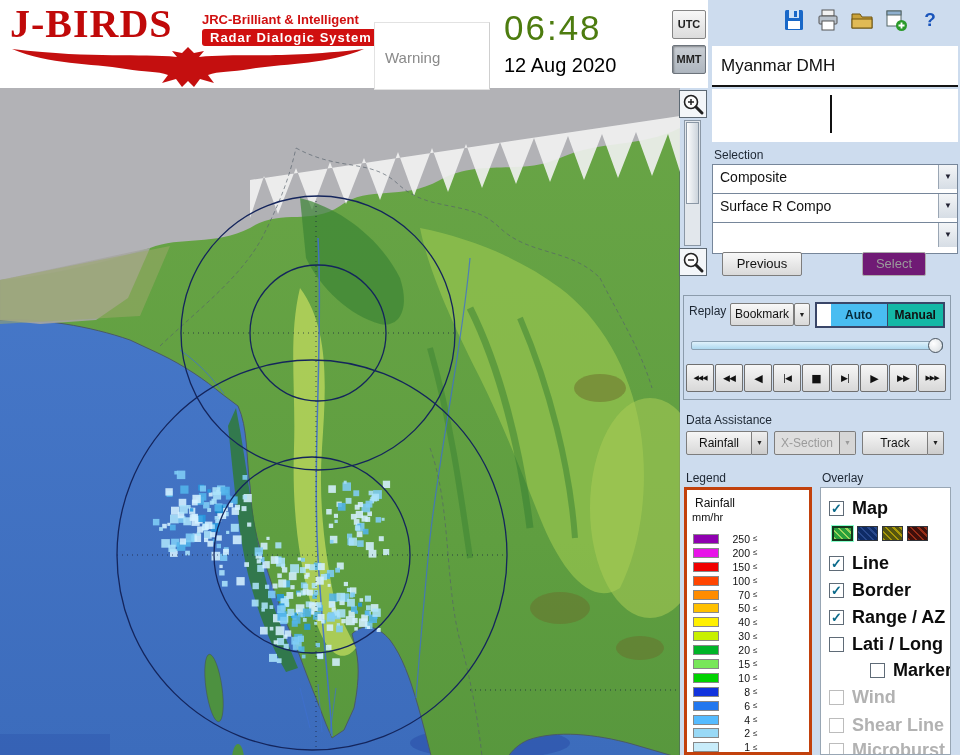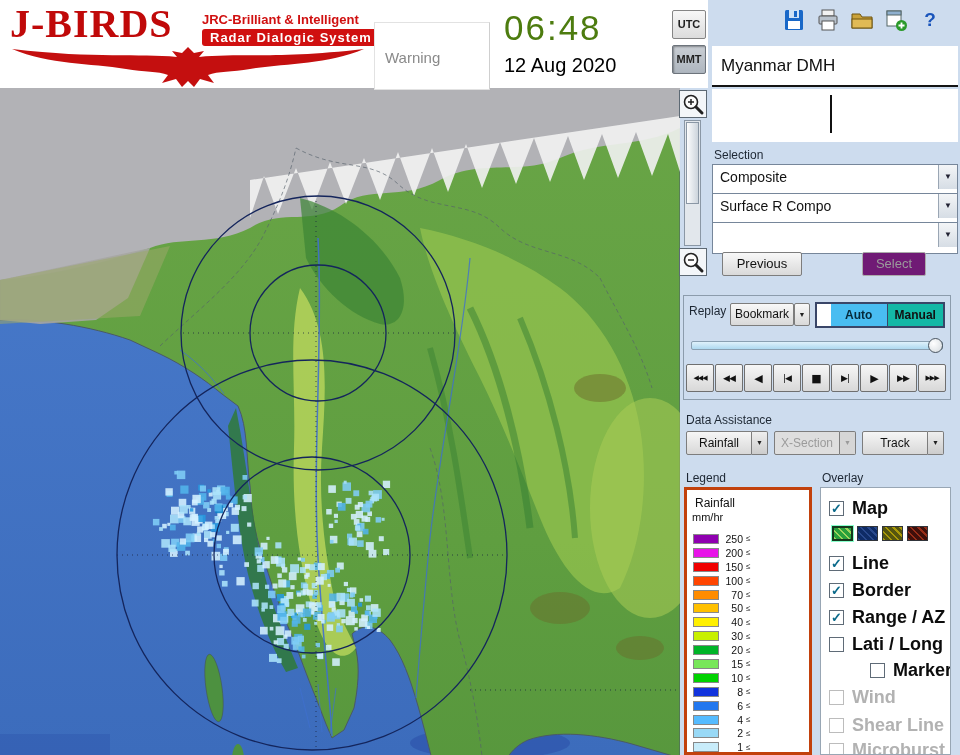--- a/index.html
+++ b/index.html
@@ -69,21 +69,21 @@
   .split-btn.disabled .split-arrow { color:#9b9b9b; background:#d6d6d6; }
 
   
   #legend-label { left:6px; top:471px; }
   #legend-box { position:absolute; left:4px; top:487px; width:128px; height:268px; background:#fff; border:3px solid #c2410c; overflow:hidden; }
   #legend-title1 { position:absolute; left:8px; top:6px; font-size:12px; color:#111; }
   #legend-title2 { position:absolute; left:5px; top:21px; font-size:11px; color:#111; }
   #legend-rows { position:absolute; left:0; top:42px; width:100%; }
   .leg-row { display:flex; align-items:center; height:13.9px; }
   .leg-swatch { width:26px; height:10px; margin-left:6px; border:0.5px solid #888; }
-  .leg-val { margin-left:0; width:24px; font-size:10.5px; color:#111; text-align:right; }
+  .leg-val { margin-left:7px; width:24px; font-size:10.5px; color:#111; text-align:right; }
   .leg-le { margin-left:3px; font-size:8px; color:#111; }
 
   
   #overlay-label { left:142px; top:471px; }
   #overlay-box { position:absolute; left:140px; top:487px; width:131px; height:268px; background:#fff; border:1px solid #98a6b4; overflow:hidden; }
   .ov-row { position:absolute; left:8px; display:flex; align-items:center; gap:8px; cursor:pointer; }
   .ov-check { width:15px; height:15px; background:#fff; border:1.5px solid #5f6b77; font-size:13px; font-weight:bold; color:#0b6a8a; line-height:13px; text-align:center; }
   .ov-row.disabled .ov-check { border-color:#bcbcbc; }
   .ov-label { font-size:18px; font-weight:bold; color:#0c0c0c; white-space:nowrap; }
   .ov-row.disabled .ov-label { color:#b2b2b2; }

